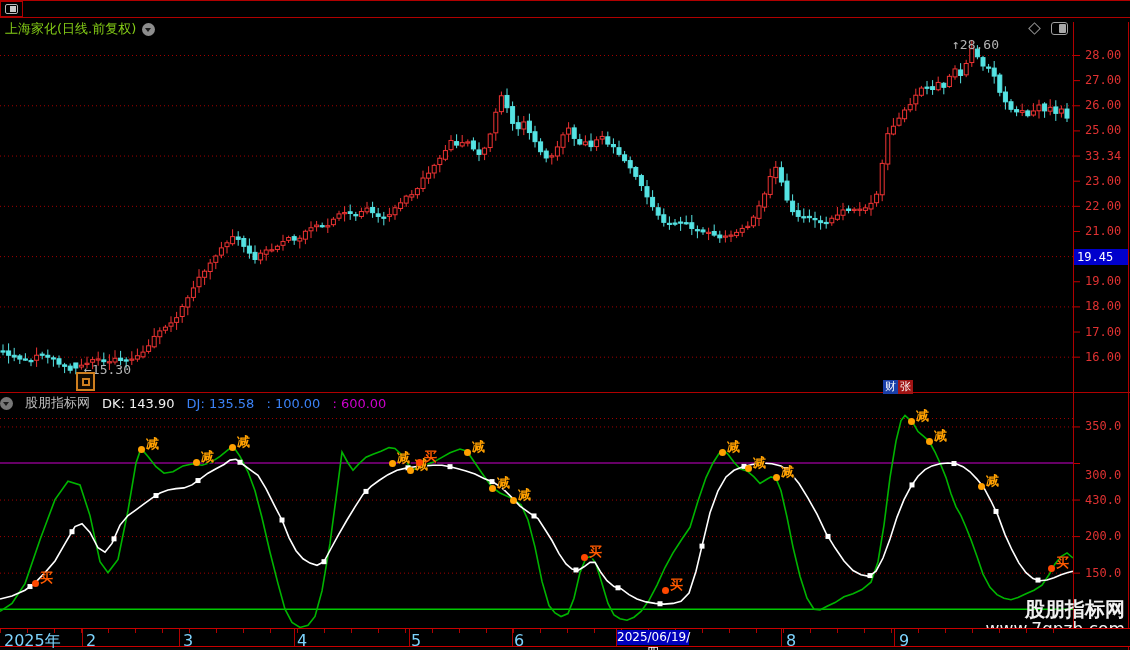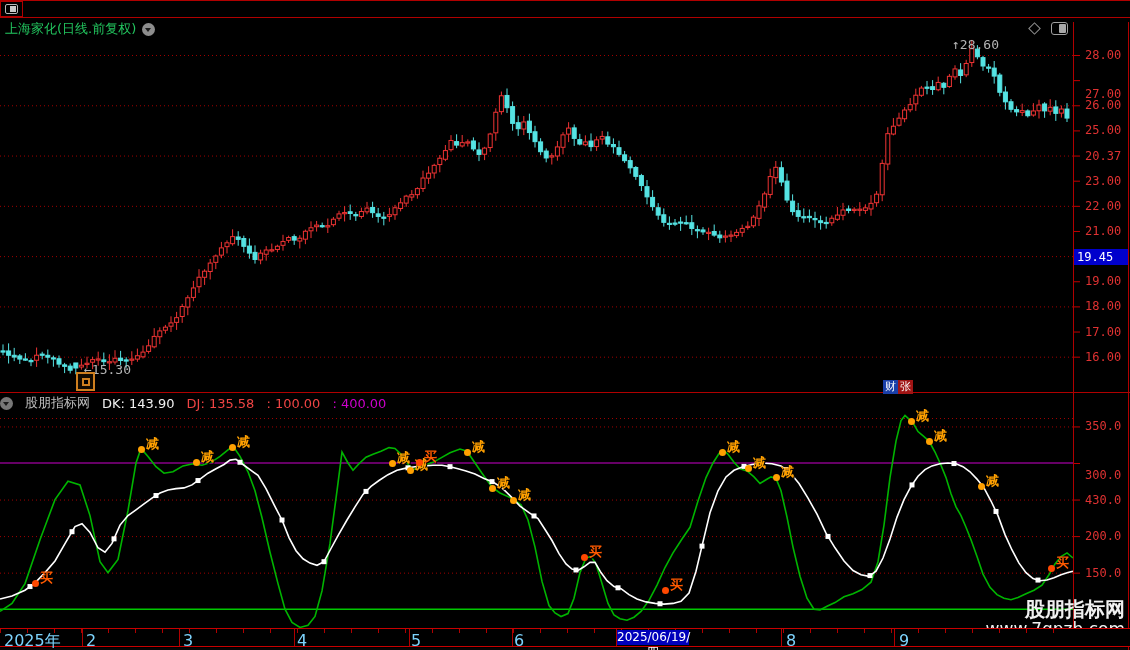--- a/index.html
+++ b/index.html
@@ -16,21 +16,21 @@
   .win-glyph{width:13px;height:10px;border:1px solid #b8b8b8;border-radius:2px;position:relative;}
   .win-glyph::after{content:"";position:absolute;right:1px;top:1px;bottom:1px;width:6px;background:#c8c8c8;}
   .tleft{display:flex;gap:15px;margin-left:8px;font-size:12px;color:#d8d8d8;white-space:nowrap;}
   .tleft .item{cursor:default;}
   .tleft .active{color:#00e5e5;}
   .tright{margin-left:auto;display:flex;height:18px;}
   .tbox{border:1px solid #b00000;margin-left:-1px;padding:0 6px;font-size:12px;
         color:#e8e8e8;display:flex;align-items:center;white-space:nowrap;}
   
   .titlebar{left:0;top:19px;height:20px;display:flex;align-items:center;gap:6px;z-index:20;}
-  .title-text{font-size:13px;color:#22c55e;margin-left:5px;}
+  .title-text{font-size:13px;color:#84cc16;margin-left:5px;}
   .chev{width:13px;height:13px;border-radius:50%;background:#8d8d8d;position:relative;display:inline-block;}
   .chev::after{content:"";position:absolute;left:3px;top:5px;width:0;height:0;
                border:3px solid transparent;border-top:4px solid #1a1a1a;}
   .title-icons{left:1030px;top:22px;display:flex;gap:12px;align-items:center;z-index:20;}
   .diamond{width:9px;height:9px;border:1px solid #909090;transform:rotate(45deg);}
   .splitbox{width:17px;height:13px;border:1px solid #a0a0a0;border-radius:3px;position:relative;}
   .splitbox::after{content:"";position:absolute;right:1px;top:1px;bottom:1px;width:7px;background:#a8a8a8;border-radius:1px;}
   
   .axis-label{position:absolute;color:#e03232;font-size:12px;font-family:"DejaVu Sans Mono",monospace;z-index:5;}
   .price-tag{left:1074px;width:54px;height:16px;background:#0000cc;color:#fff;
@@ -43,21 +43,21 @@
             background:#120a00;display:flex;align-items:center;justify-content:center;z-index:7;}
   .ret-icon i{display:block;width:8px;height:8px;border:2px solid #cf7f1f;background:#000;}
   .event-badge{left:883px;top:380px;display:flex;z-index:7;font-size:11px;line-height:14px;color:#fff;}
   .event-badge .b1{background:#1a3fa8;padding:0 2px;}
   .event-badge .b2{background:#a01414;padding:0 2px;}
   
   .ind-header{left:0;top:394px;height:18px;display:flex;align-items:center;gap:12px;
               font-size:13px;z-index:20;white-space:nowrap;}
   .ind-src{color:#bcbcbc;}
   .ind-dk{color:#f0f0f0;}
-  .ind-dj,.ind-v100{color:#ef4444;}
+  .ind-dj,.ind-v100{color:#3b82f6;}
   .ind-v300{color:#cc00cc;}
   
   .mark{position:absolute;z-index:8;}
   .mark .dot{position:absolute;width:7px;height:7px;border-radius:50%;left:-3px;top:-3px;}
   .mark .lbl{position:absolute;left:5px;top:-14px;font-size:13px;font-weight:bold;
              text-shadow:1px 1px 0 #000;}
   .mark.reduce .dot{background:#ffa000;}
   .mark.reduce .lbl{color:#ffa000;}
   .mark.buy .dot{background:#ff4800;}
   .mark.buy .lbl{color:#ff5a00;}
@@ -545,24 +545,24 @@
   <span class="title-text">上海家化(日线.前复权)</span>
   <span class="chev"></span>
 </div>
 <div class="abs title-icons">
   <span class="diamond"></span>
   <span class="splitbox"></span>
 </div>
 
 <div id="main-axis">
     <div class="abs axis-label" style="left: 1085px; top: 48px;">28.00</div>
-    <div class="abs axis-label" style="left: 1085px; top: 73.14px; margin-top: 14px;">27.00</div>
+    <div class="abs axis-label" style="left: 1085px; top: 73.14px;">27.00</div>
     <div class="abs axis-label" style="left: 1085px; top: 98.28px;">26.00</div>
     <div class="abs axis-label" style="left: 1085px; top: 123.42px;">25.00</div>
-    <div class="abs axis-label" style="left: 1085px; top: 148.56px;">20.37</div>
+    <div class="abs axis-label" style="left: 1085px; top: 148.56px;">33.34</div>
     <div class="abs axis-label" style="left: 1085px; top: 173.7px;">23.00</div>
     <div class="abs axis-label" style="left: 1085px; top: 198.84px;">22.00</div>
     <div class="abs axis-label" style="left: 1085px; top: 223.98px;">21.00</div>
     <div class="abs axis-label" style="left: 1085px; top: 249.12px;">20.00</div>
     <div class="abs axis-label" style="left: 1085px; top: 274.26px;">19.00</div>
     <div class="abs axis-label" style="left: 1085px; top: 299.4px;">18.00</div>
     <div class="abs axis-label" style="left: 1085px; top: 324.54px;">17.00</div>
     <div class="abs axis-label" style="left: 1085px; top: 349.68px;">16.00</div>
   </div>
 <div class="abs price-tag" style="top:249px">19.45</div>
@@ -577,21 +577,21 @@
   <span class="b1">财</span>
   <span class="b2">张</span>
 </div>
 
 <div class="abs ind-header">
   <span class="chev" style="background:#777"></span>
   <span class="ind-src">股朋指标网</span>
   <span class="ind-dk">DK: 143.90</span>
   <span class="ind-dj">DJ: 135.58</span>
   <span class="ind-v100">: 100.00</span>
-  <span class="ind-v300">: 400.00</span>
+  <span class="ind-v300">: 600.00</span>
 </div>
 
 <div id="ind-axis">
     <div class="abs axis-label" style="left: 1085px; top: 419.45px;">350.0</div>
     <div class="abs axis-label" style="left: 1085px; top: 468px;">300.0</div>
     <div class="abs axis-label" style="left: 1085px; top: 492.55px;">430.0</div>
     <div class="abs axis-label" style="left: 1085px; top: 529.1px;">200.0</div>
     <div class="abs axis-label" style="left: 1085px; top: 565.65px;">150.0</div>
   </div>
 <div id="markers">

